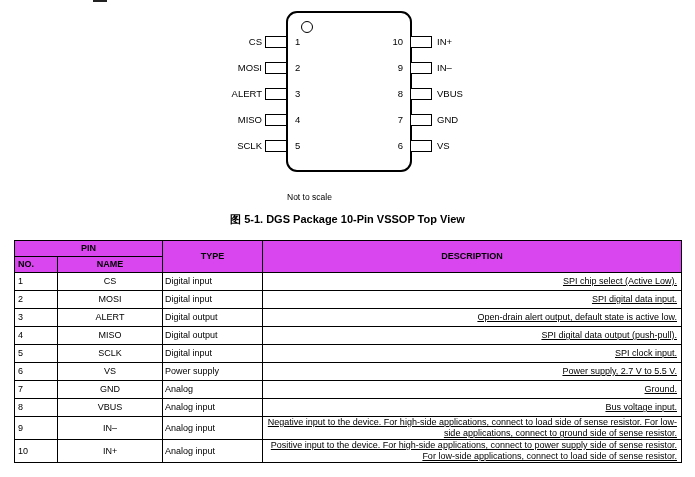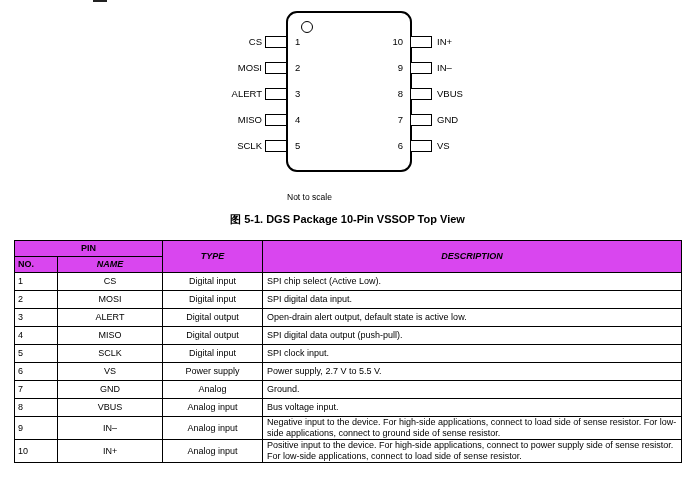--- a/index.html
+++ b/index.html
@@ -39,26 +39,26 @@
 
   
   .pin-table{
     position:absolute;left:14px;top:240px;width:667px;
     border-collapse:collapse;table-layout:fixed;font-size:9px;line-height:11px;
   }
   .pin-table th,.pin-table td{border:1px solid #000;overflow:hidden;}
   .pin-table th{background:#d946ef;font-weight:bold;height:15px;padding:0 2px;}
   .th-pin{text-align:center;}
   .th-no{text-align:left;padding-left:3px !important;}
-  .th-name,.th-type,.th-desc{text-align:center;font-style:italic;}
+  .th-name,.th-type,.th-desc{text-align:center;}
   .pin-table td{background:#fff;padding:1px 2px;vertical-align:middle;}
   .td-no{text-align:left;padding-left:3px !important;}
   .td-name{text-align:center;}
-  .td-type{text-align:center;}
-  .td-desc{text-align:left;padding:0 4px !important;}
+  .td-type{}
+  .td-desc{text-align:right;padding:0 4px !important;text-decoration:underline;}
   .pin-table tbody tr.single td{height:15px;}
 </style>
 </head>
 <body>
 
 <div class="top-artifact"></div>
 
 <div class="diagram">
   <div class="pkg-body"></div>
   <div class="pin1-dot"></div>

